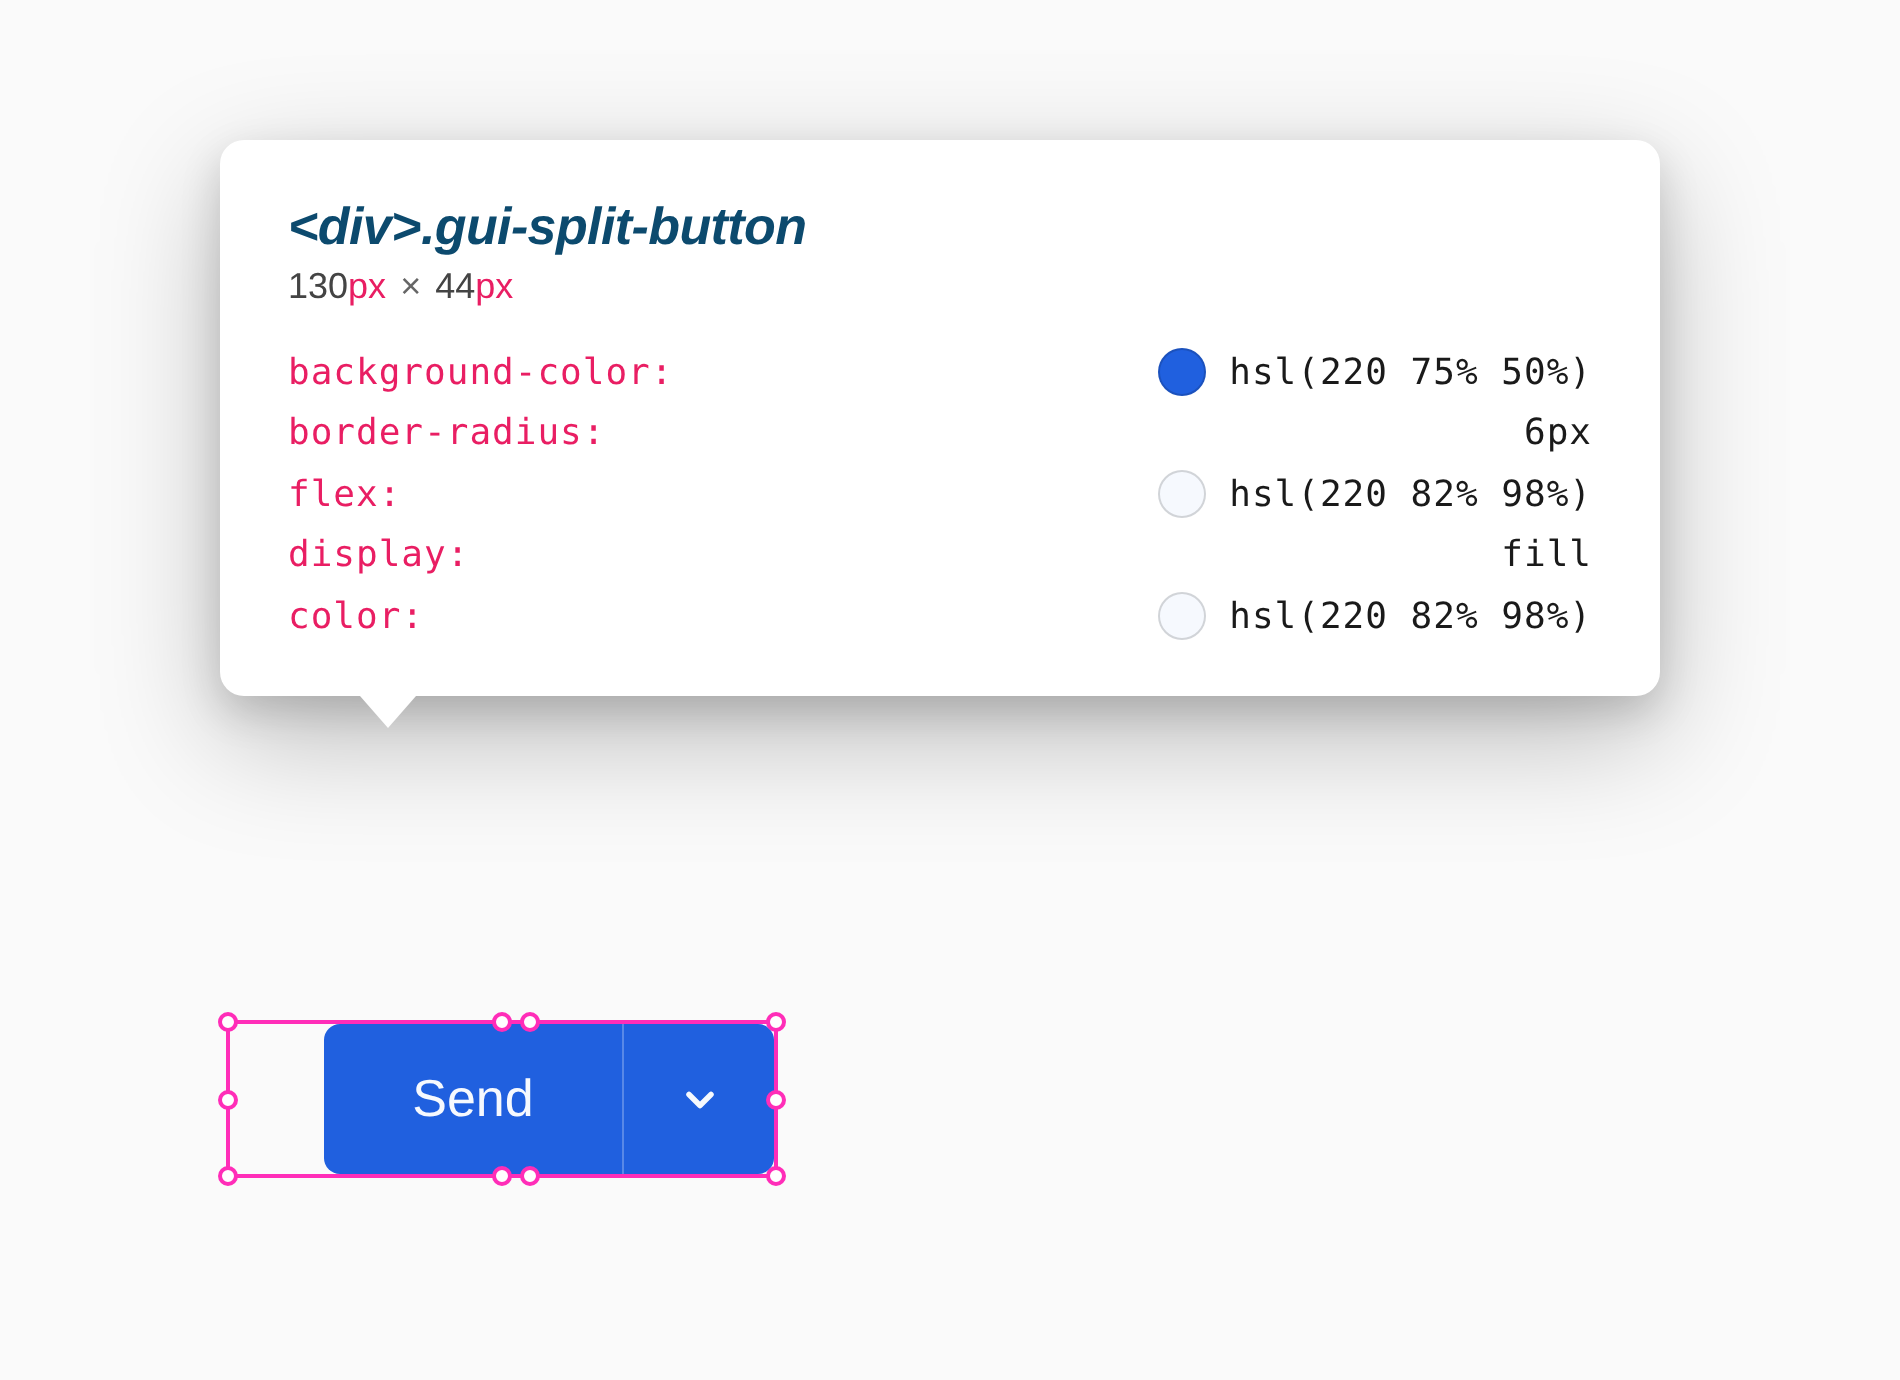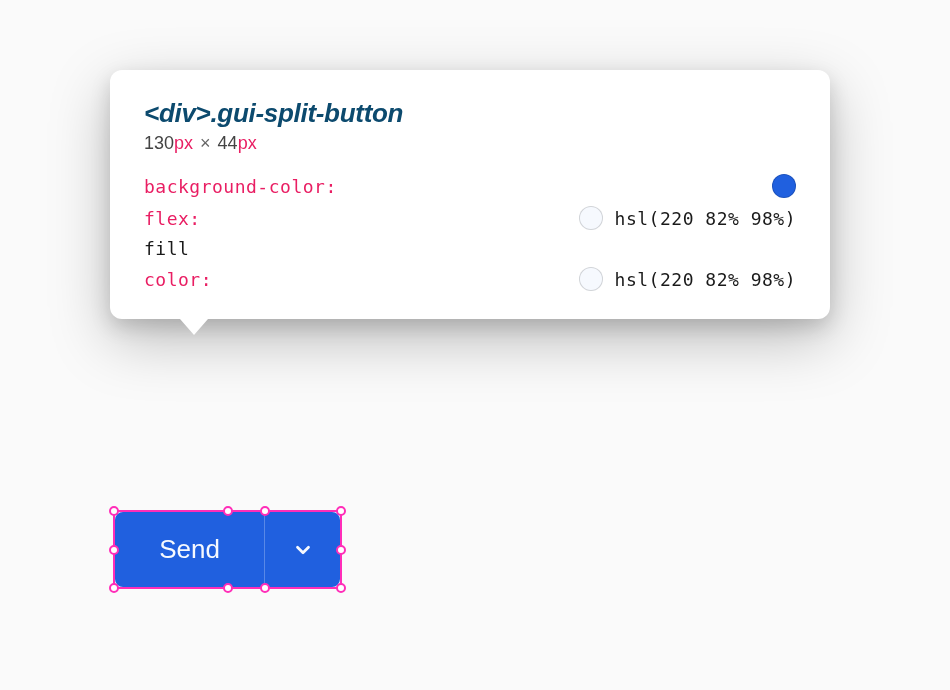--- a/index.html
+++ b/index.html
@@ -125,20 +125,21 @@
     
     .property-value {
       color: #1a1a1a;
       letter-spacing: 0.5px;
     }
     
     .split-button-wrapper {
       position: absolute;
       left: 115px;
       top: 512px;
+      padding-left: 47px;
     }
     
     .selection-box {
       position: absolute;
       top: -2px;
       left: -2px;
       right: -2px;
       bottom: -2px;
       border: 2px solid #ff2db8;
       pointer-events: none;
@@ -231,30 +232,38 @@
       <span class="dim-value">44</span><span class="dim-unit">px</span>
     </div>
   </div>
 
   <div class="properties">
 
   <div class="property-row">
         <span><span class="property-name">background-color</span><span class="property-colon">:</span></span>
         <span class="property-value-wrap">
           <span class="color-swatch swatch-blue"></span>
+          <span class="property-value">hsl(220 75% 50%)</span>
+        </span>
+      </div>
+      <div class="property-row">
+        <span><span class="property-name">border-radius</span><span class="property-colon">:</span></span>
+        <span class="property-value-wrap">
+          <span class="property-value">6px</span>
         </span>
       </div>
       <div class="property-row">
         <span><span class="property-name">flex</span><span class="property-colon">:</span></span>
         <span class="property-value-wrap">
           <span class="color-swatch swatch-white"></span>
           <span class="property-value">hsl(220 82% 98%)</span>
         </span>
       </div>
       <div class="property-row">
+        <span><span class="property-name">display</span><span class="property-colon">:</span></span>
         <span class="property-value-wrap">
           <span class="property-value">fill</span>
         </span>
       </div>
       <div class="property-row">
         <span><span class="property-name">color</span><span class="property-colon">:</span></span>
         <span class="property-value-wrap">
           <span class="color-swatch swatch-white"></span>
           <span class="property-value">hsl(220 82% 98%)</span>
         </span>

